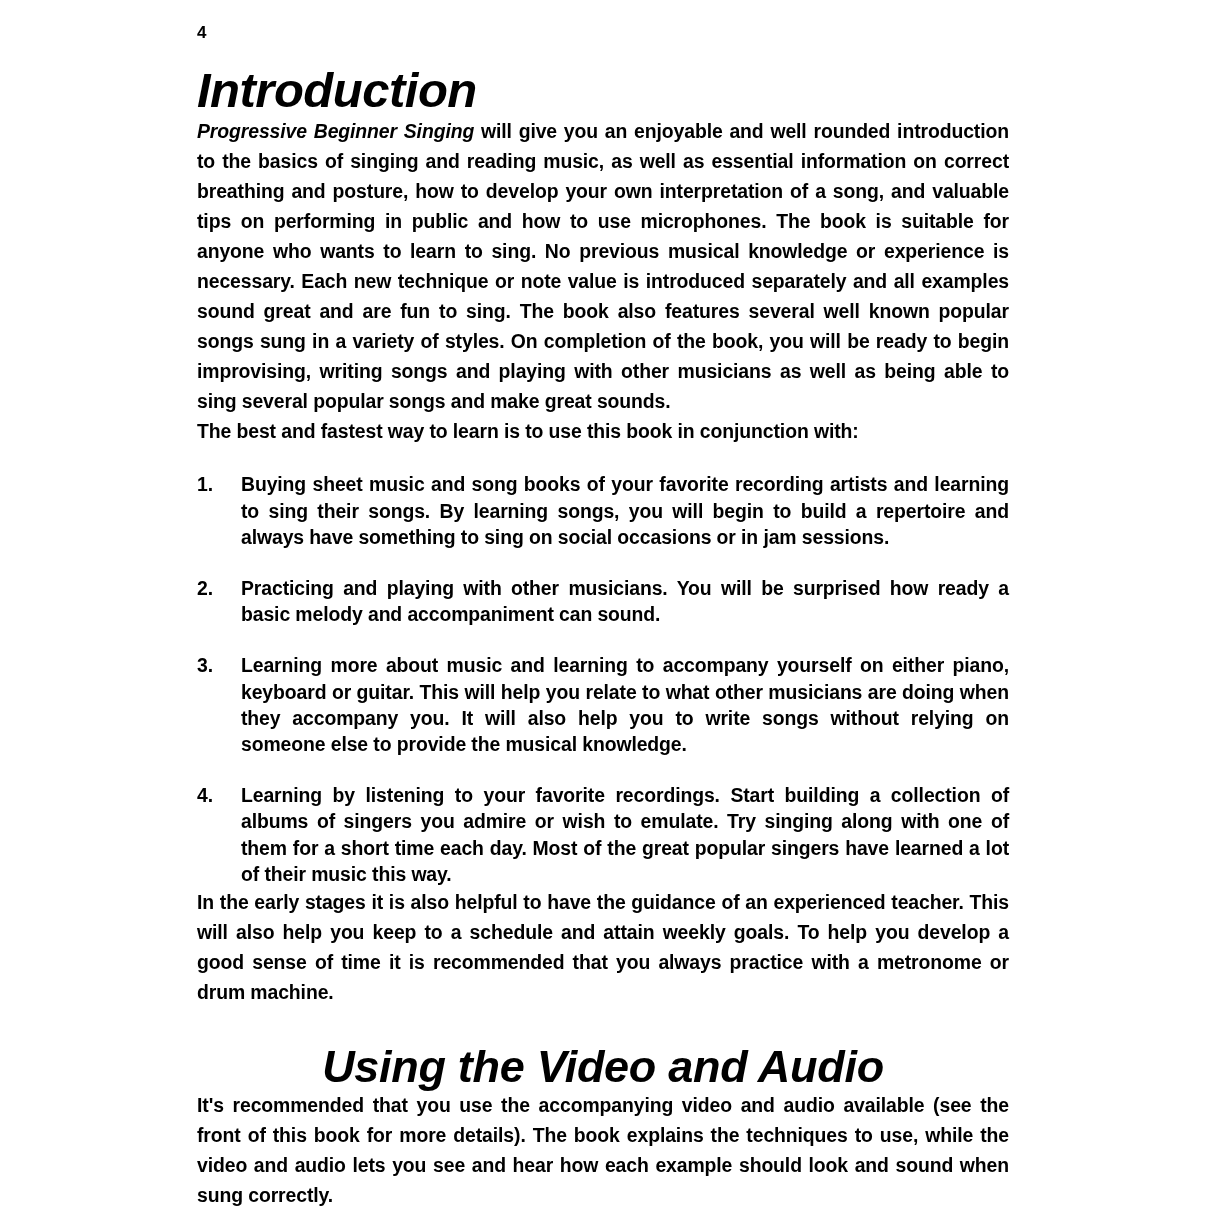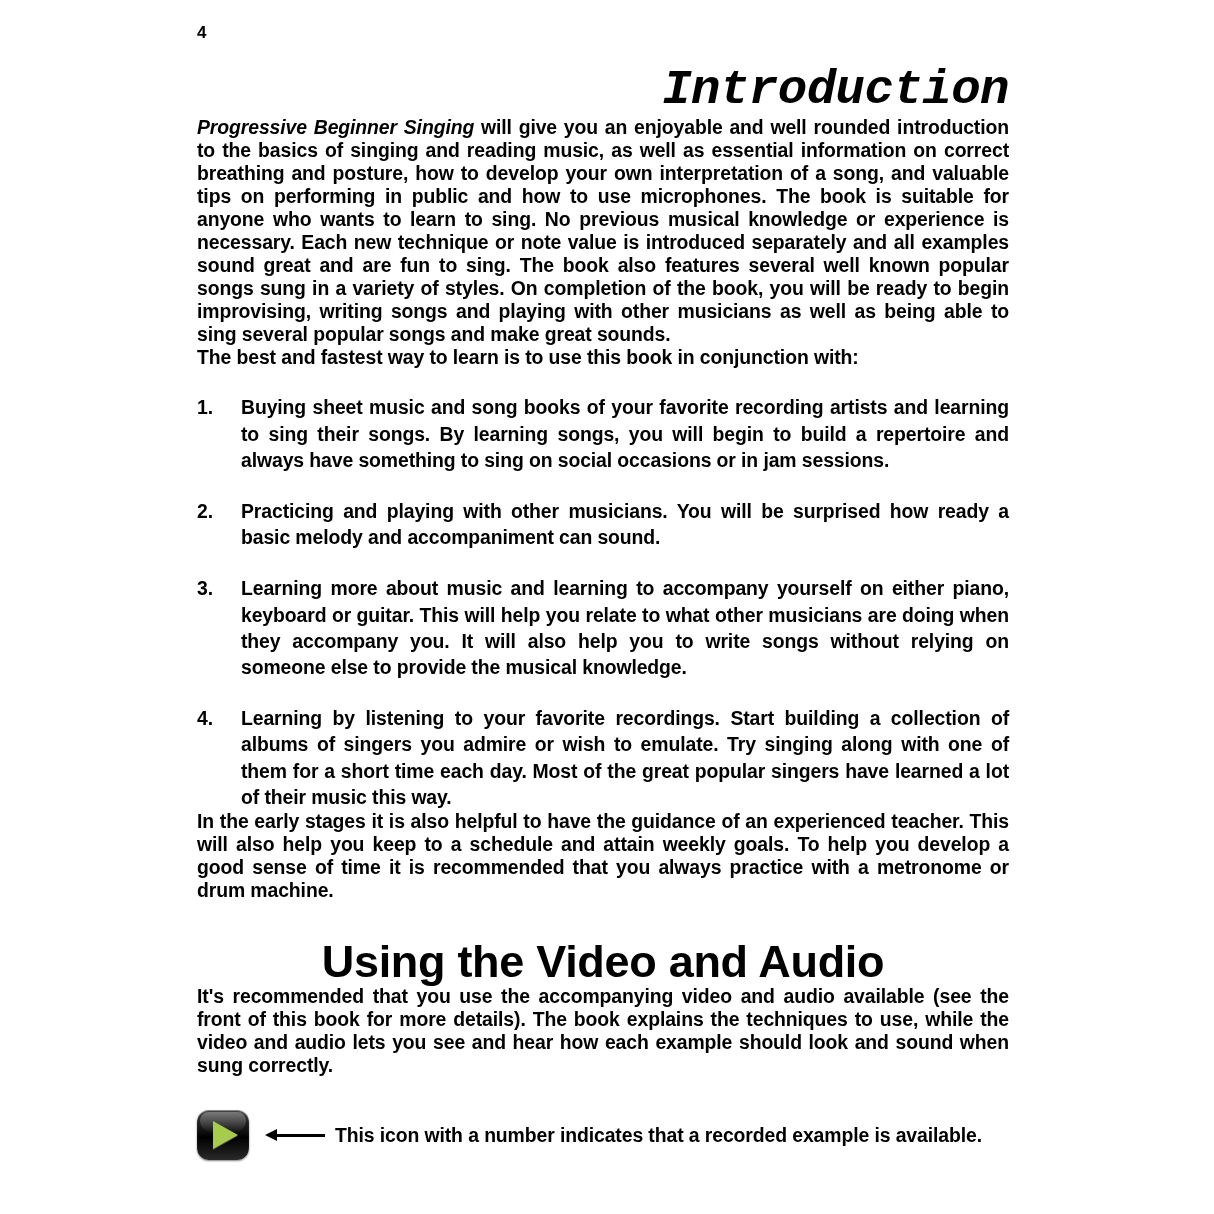--- a/index.html
+++ b/index.html
@@ -34,46 +34,47 @@
   .page-number {
     font-family: "Liberation Sans", sans-serif;
     font-weight: bold;
     font-size: 17px;
     line-height: 1;
     margin-top: 24px;
     letter-spacing: 0px;
   }
 
   h1.section-title {
-    font-family: Liberation Mono, monospace;
+    font-family: Liberation Sans, sans-serif;
     font-weight: bold;
     font-style: italic;
     font-size: 49px;
-    text-align: right;
+    text-align: left;
     margin: 24px 0 0 0;
     padding: 0;
     letter-spacing: -0.5px;
     line-height: 1.05;
   }
 
   h1.section-title-2 {
     font-family: "Liberation Sans", sans-serif;
     font-weight: bold;
+    font-style: italic;
     font-size: 45px;
     text-align: center;
     margin: 36px 0 0 0;
     padding: 0;
     letter-spacing: -0.3px;
     line-height: 1.05;
   }
 
   p.body-text {
     font-family: "Liberation Sans", sans-serif;
     font-size: 19.4px;
-    line-height: 23px;
+    line-height: 30px;
     text-align: justify;
     margin: 0;
     padding: 0;
     letter-spacing: -0.1px;
     font-weight: 600;
   }
 
   .para-gap-lg { margin-top: 27px; }
   .para-gap-md { margin-top: 25px; }
 

